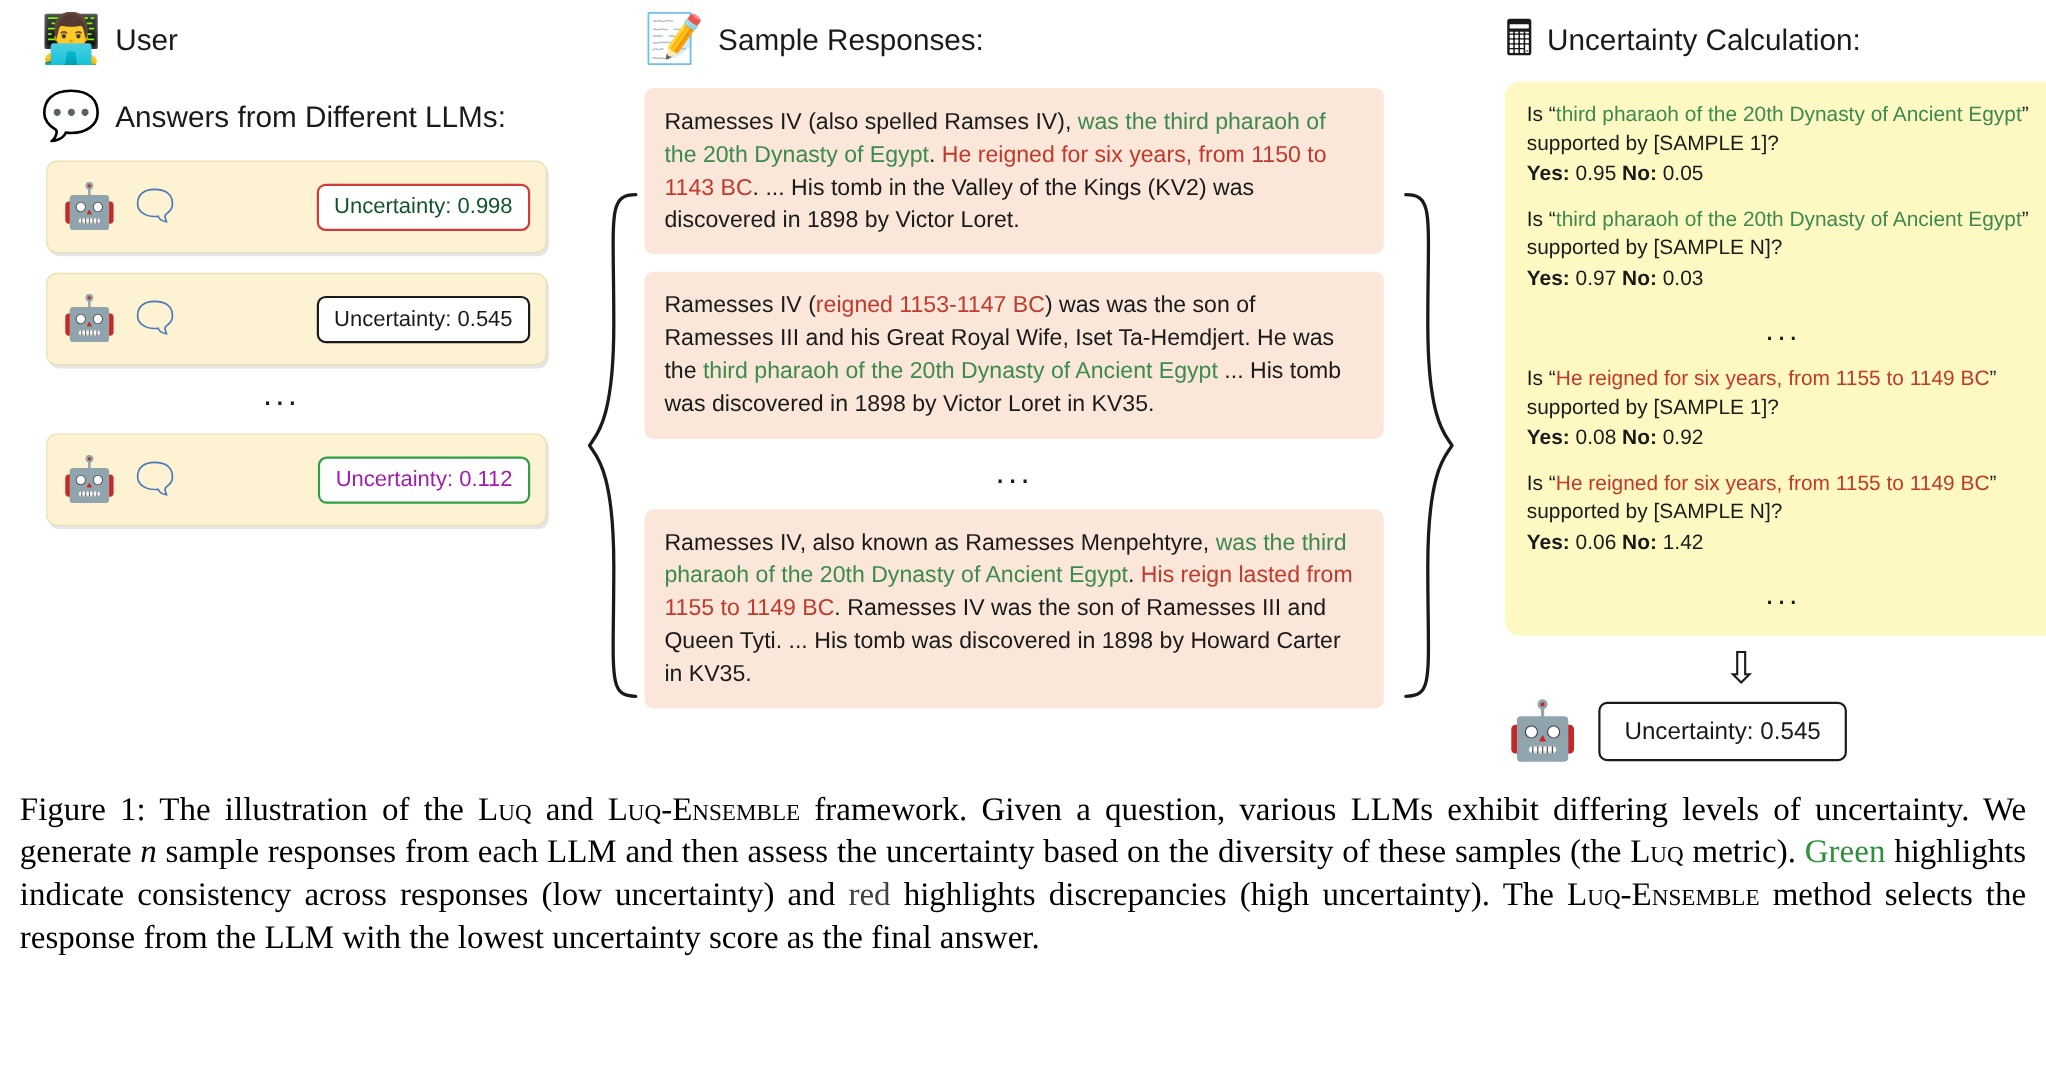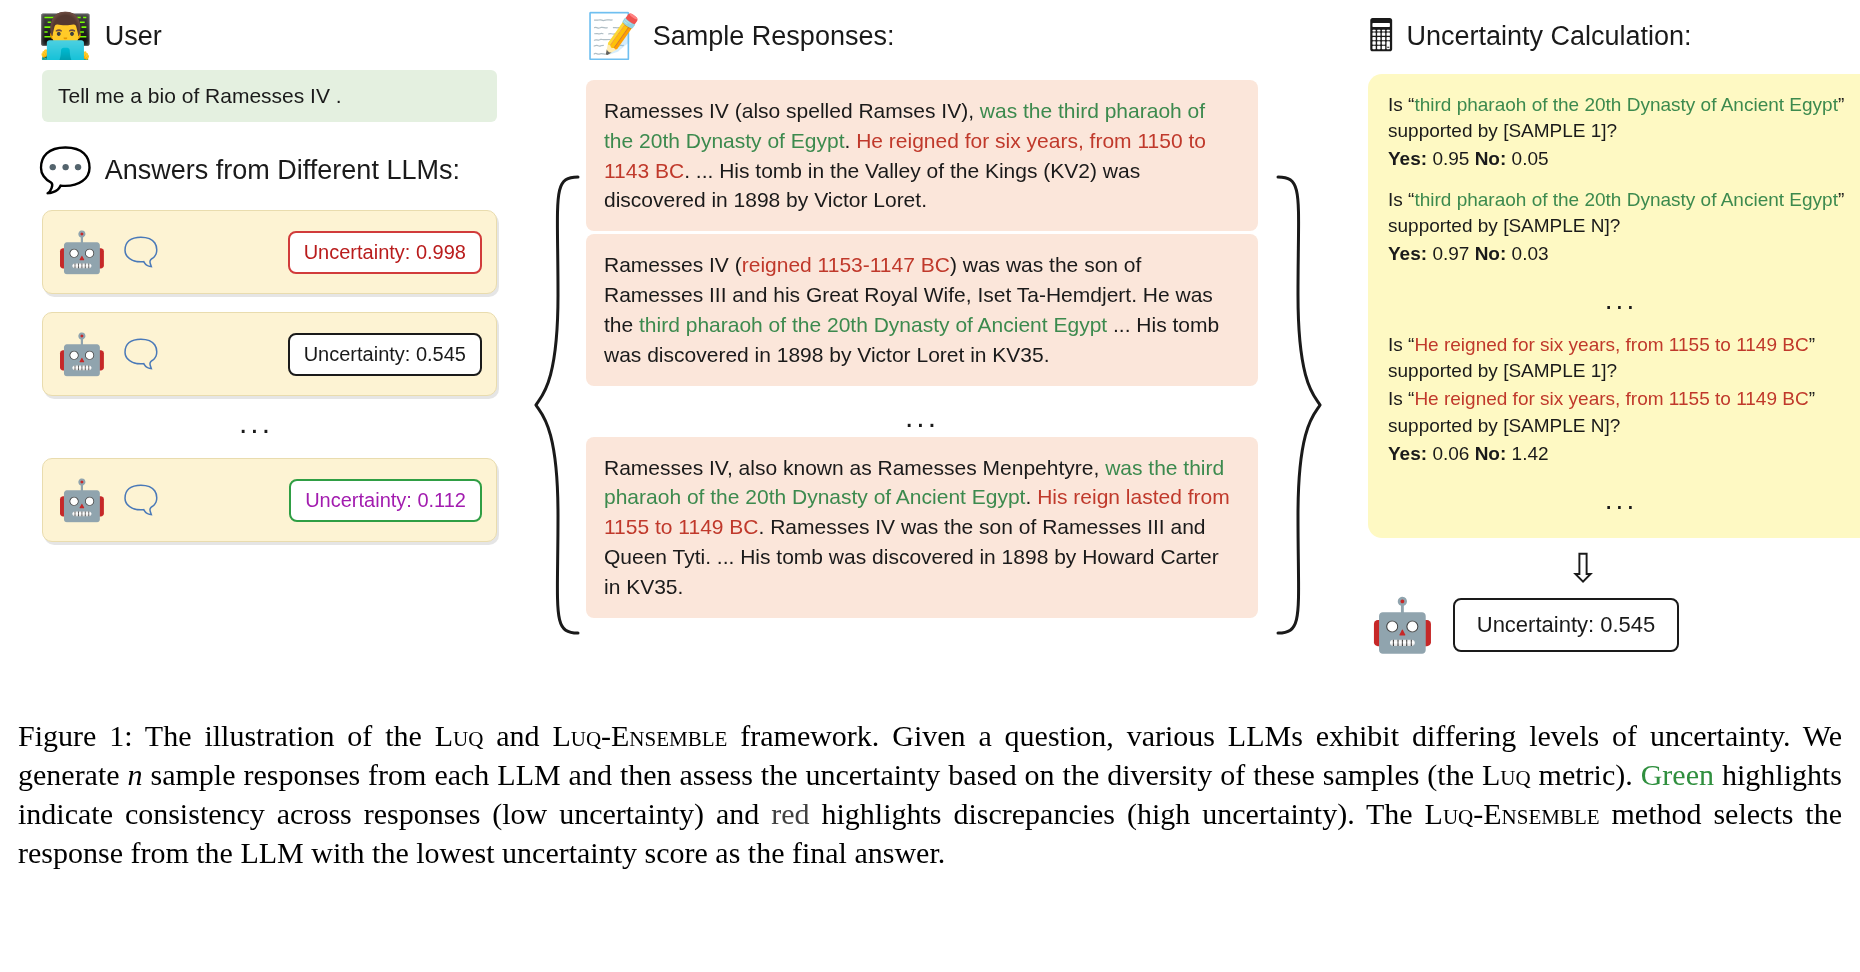--- a/index.html
+++ b/index.html
@@ -76,40 +76,40 @@
   .llm-card .bot { font-size: 40px; line-height: 1; }
   .llm-card .bubble { font-size: 38px; line-height: 1; color:#4a79b8; }
   .unc-pill {
     margin-left: auto;
     background: #ffffff;
     border-radius: 8px;
     padding: 8px 14px;
     font-size: 20px;
     white-space: nowrap;
   }
-  .unc-red { border: 2px solid #d13b3b; color: #b91c1c; }
+  .unc-red { border: 2px solid #d13b3b; color: #14532d; }
   .unc-black { border: 2px solid #1a1a1a; color: #1a1a1a; }
   .unc-green { border: 2px solid #2f9e44; color: #a21caf; }
   .ellipsis-v {
     margin-left: 205px;
     margin-top: 10px;
     font-size: 30px;
     letter-spacing: 3px;
     color: #1a1a1a;
   }
 
   
   .middle {
     position: absolute;
     left: 586px;
     top: 14px;
     width: 680px;
   }
   .sample-box {
-    margin-top: 3px;
+    margin-top: 16px;
     width: 672px;
     background: #fbe6da;
     border-radius: 8px;
     padding: 16px 18px;
     font-size: 21px;
     line-height: 1.42;
     box-sizing: border-box;
   }
   .sample-box.first { margin-top: 22px; }
   .mid-ellipsis {
@@ -201,21 +201,20 @@
 
 <div class="figure">
 
   <div class="left">
 
     <div class="col-head user-head">
       <span class="emoji">👨‍💻</span>
       <span class="title">User</span>
     </div>
 
-    <div class="question-box">Tell me a bio of Ramesses IV .</div>
 
     <div class="col-head answers-head">
       <span class="emoji">💬</span>
       <span class="title">Answers from Different LLMs:</span>
     </div>
 
     <div class="llm-card">
       <span class="bot">🤖</span>
       <span class="bubble">🗨</span>
       <span class="unc-pill unc-red">Uncertainty: 0.998</span>
@@ -297,20 +296,26 @@
         <span>0.97</span>
         <b>No:</b>
         <span>0.03</span>
       </div>
 
       <div class="calc-ellipsis">...</div>
 
       <div class="calc-q">
         <span>Is “</span><span class="r">He reigned for six years, from 1155 to 1149 BC</span><span>” supported by [SAMPLE 1]?</span>
       </div>
+      <div class="calc-a">
+        <b>Yes:</b>
+        <span>0.08</span>
+        <b>No:</b>
+        <span>0.92</span>
+      </div>
 
       <div class="calc-q">
         <span>Is “</span><span class="r">He reigned for six years, from 1155 to 1149 BC</span><span>” supported by [SAMPLE N]?</span>
       </div>
       <div class="calc-a">
         <b>Yes:</b>
         <span>0.06</span>
         <b>No:</b>
         <span>1.42</span>
       </div>

